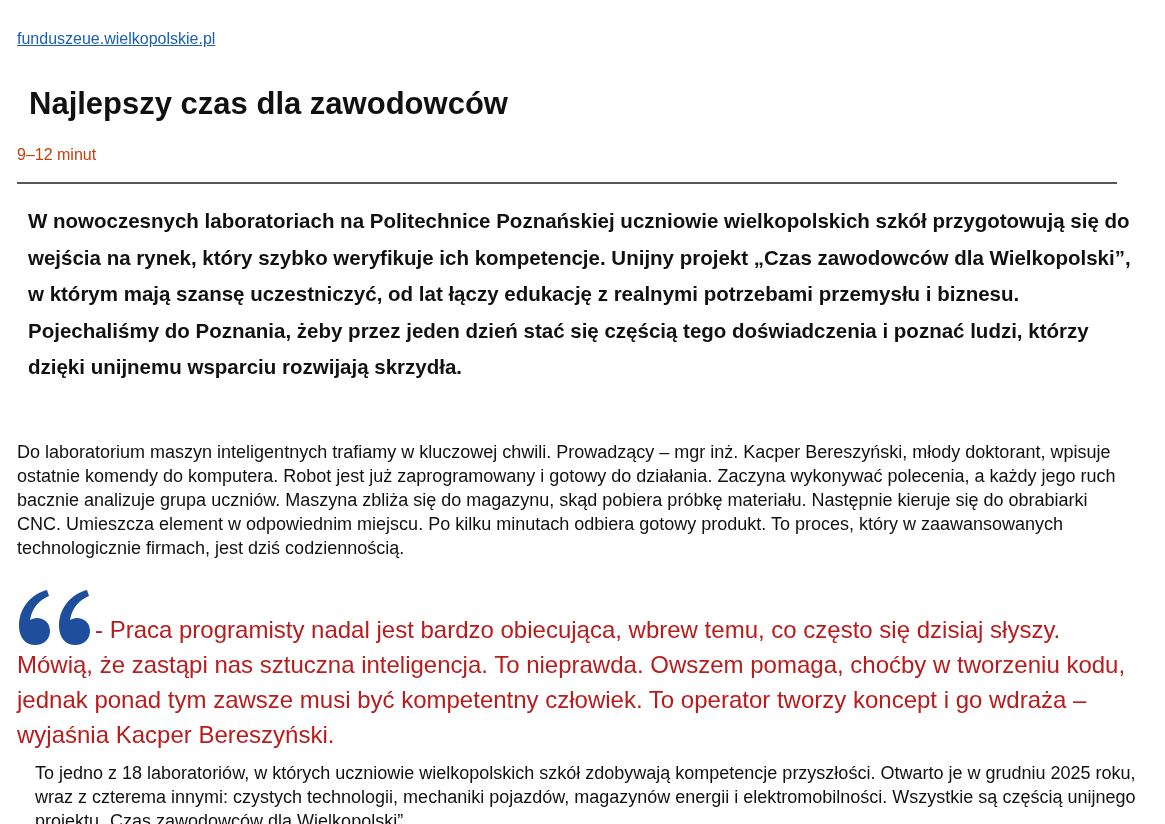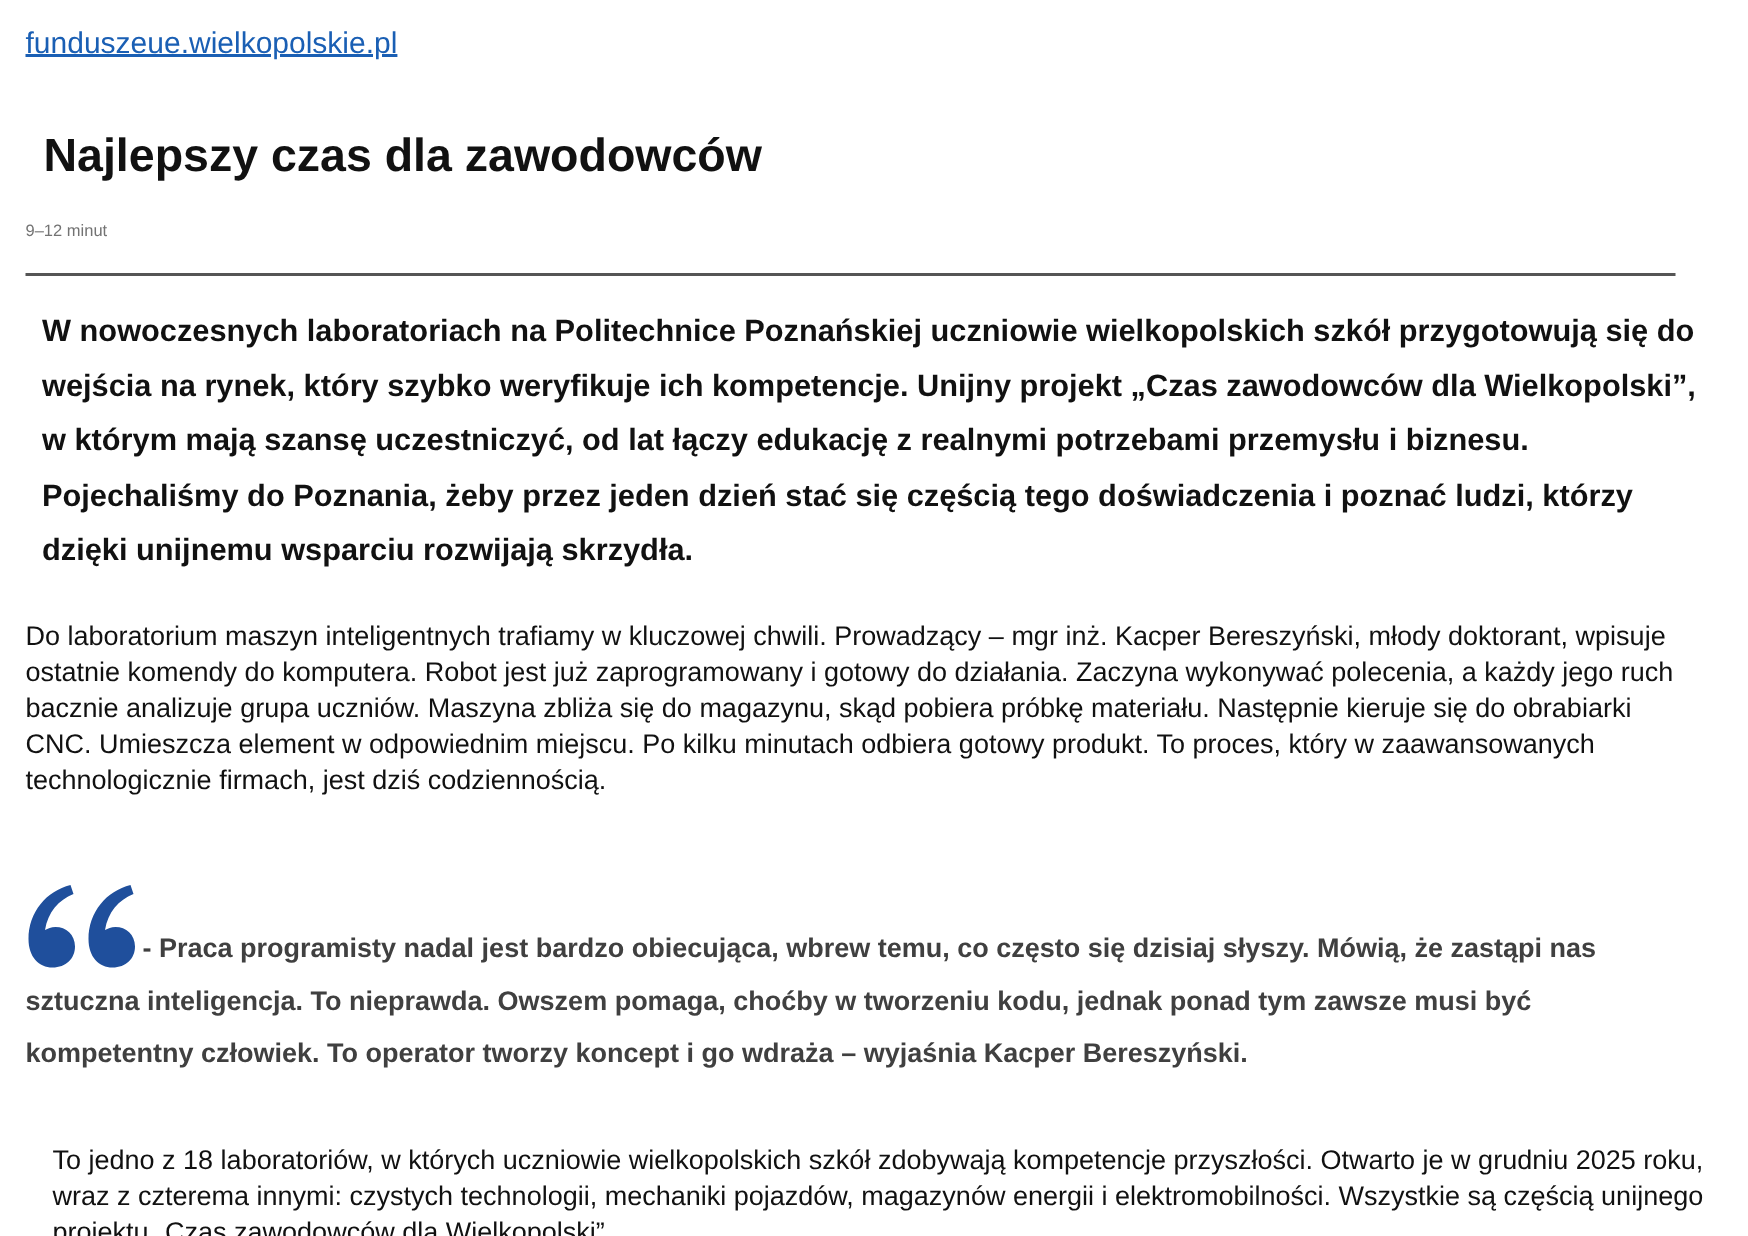--- a/index.html
+++ b/index.html
@@ -1,24 +1,24 @@
 <!DOCTYPE html>
 <html><head>
 <meta charset="utf-8">
 <style>
   html, body { margin:0; padding:0; background:#ffffff; }
   body { width:1165px; height:824px; overflow:hidden; font-family:"Liberation Sans", sans-serif; color:#111; }
   .page { position:relative; padding:0 48px 0 17px; }
-  .site-link { position:absolute; left:17px; top:19px; font-size:20px; color:#1a5fb4; text-decoration:underline; line-height:20px; }
+  .site-link { position:absolute; left:17px; top:29px; font-size:16px; color:#1a5fb4; text-decoration:underline; line-height:20px; }
   .title { position:absolute; left:17px; top:73px; margin:12px; font-size:31px; font-weight:bold; line-height:38px; color:#111; }
-  .readtime { position:absolute; left:17px; top:147px; font-size:11px; line-height:15px; color:#737373; }
+  .readtime { position:absolute; left:17px; top:147px; font-size:16px; line-height:15px; color:#c2410c; }
   .divider { position:absolute; left:17px; top:182px; width:1100px; height:0; border-top:2px solid #555; }
   .lead { position:absolute; left:28px; top:203px; width:1110px; margin:0; font-size:20.5px; font-weight:bold; line-height:36.5px; color:#111; }
-  .p1 { position:absolute; left:17px; top:412px; width:1110px; margin:0; font-size:18px; line-height:24px; color:#111; }
-  .quote { position:absolute; left:17px; top:588px; width:1110px; margin:0; font-size:18px; font-weight:bold; line-height:35px; color:#404040; }
+  .p1 { position:absolute; left:17px; top:440px; width:1110px; margin:0; font-size:18px; line-height:24px; color:#111; }
+  .quote { position:absolute; left:17px; top:588px; width:1110px; margin:0; font-size:24px; font-weight:normal; line-height:35px; color:#b91c1c; }
   .quote-mark { display:inline-block; width:76px; height:58px; vertical-align:-8px; margin-right:2px; }
   .p2 { position:absolute; left:17px; top:743px; width:1110px; margin:18px; font-size:18px; line-height:24px; color:#111; }
 </style>
 </head>
 <body>
 
 <div class="page">
   <a class="site-link" href="#">funduszeue.wielkopolskie.pl</a>
   <h1 class="title">Najlepszy czas dla zawodowców</h1>
   <div class="readtime">9–12 minut</div>

